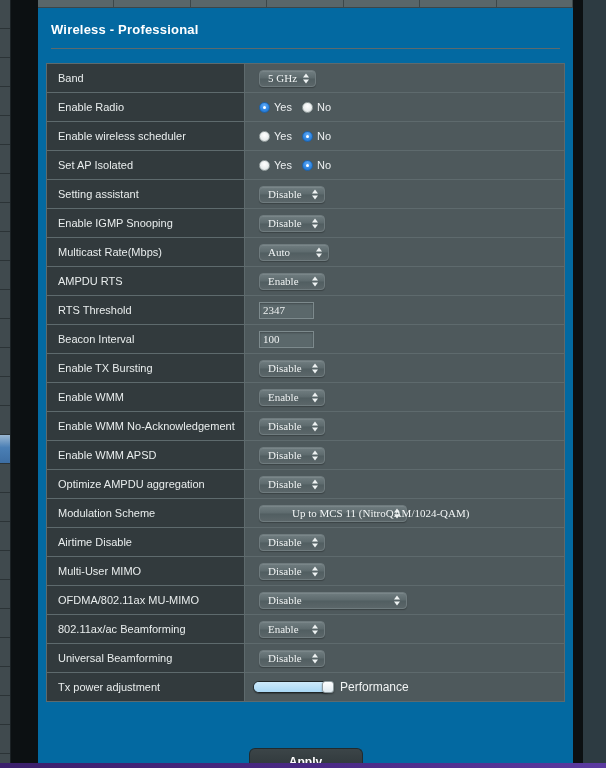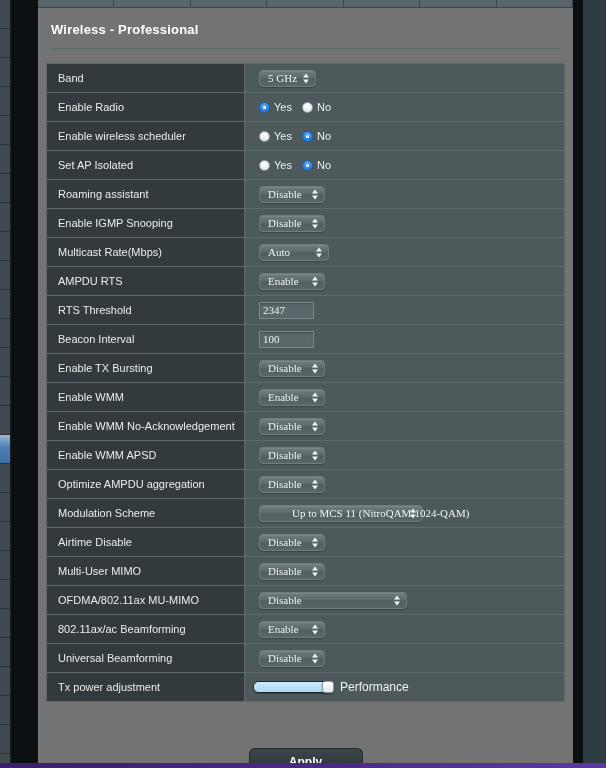--- a/index.html
+++ b/index.html
@@ -44,21 +44,21 @@
     background: #596669; border-bottom: 1px solid #3c4649;
     display: flex;
   }
   #tab-strip .tab {
     height: 100%; border-right: 1px solid #3d4749; flex: 1;
   }
 
   
   #content-panel {
     position: absolute; left: 38px; top: 8px; width: 535px; height: 760px;
-    background: #737373;
+    background: #0369a1;
     color: #ffffff;
   }
 
   #page-title {
     font-size: 13px; font-weight: bold; color: #ffffff;
     letter-spacing: .2px;
     padding: 14px 0 0 13px;
   }
   #title-rule {
     margin: 11px 13px 0 13px; height: 1px; background: #5d6a6d;
@@ -106,21 +106,21 @@
     display: flex; align-items: center;
     padding: 0 18px 0 8px;
     font-family: "Liberation Serif", serif;
     font-size: 11px; color: #f2f5f5;
     white-space: nowrap;
     cursor: default;
   }
   .select.w-sm { min-width: 56px; }
   .select.w-md { min-width: 66px; }
   .select.w-auto { min-width: 70px; width: 70px; }
-  .select.w-lg { width: 164px; padding-left: 32px; }
+  .select.w-lg { width: 148px; padding-left: 32px; }
   .select.w-xl { width: 148px; }
   .select .arrows {
     position: absolute; right: 6px; top: 50%;
     transform: translateY(-50%);
     width: 7px; height: 13px;
     display: flex; flex-direction: column; justify-content: center;
     align-items: center; gap: 2px;
   }
   .select .arrows i {
     display: block; width: 0; height: 0;
@@ -306,21 +306,21 @@
               <span class="radio-label">Yes</span>
             </div>
             <div class="radio-opt checked">
               <span class="radio-dot"></span>
               <span class="radio-label">No</span>
             </div>
           </div>
         </div>
       </div>
       <div class="row">
-        <div class="label">Roaming assistant</div>
+        <div class="label">Setting assistant</div>
         <div class="value">
           <div class="select w-md">
             <span>Disable</span>
             <span class="arrows">
               <i class="up"></i>
               <i class="dn"></i>
             </span>
           </div>
         </div>
       </div>

